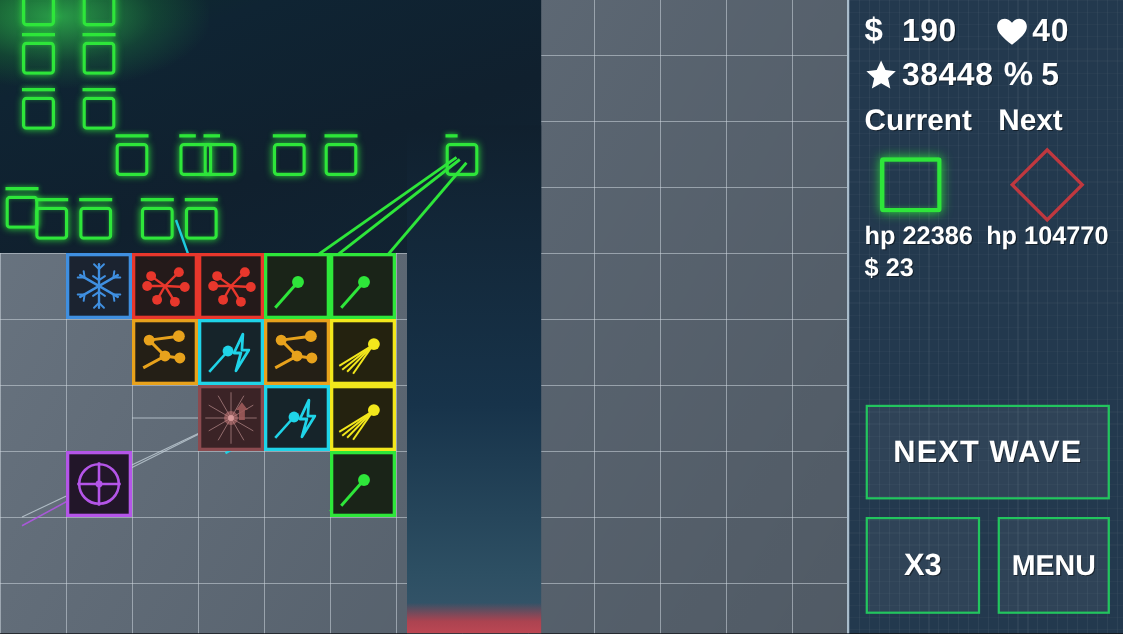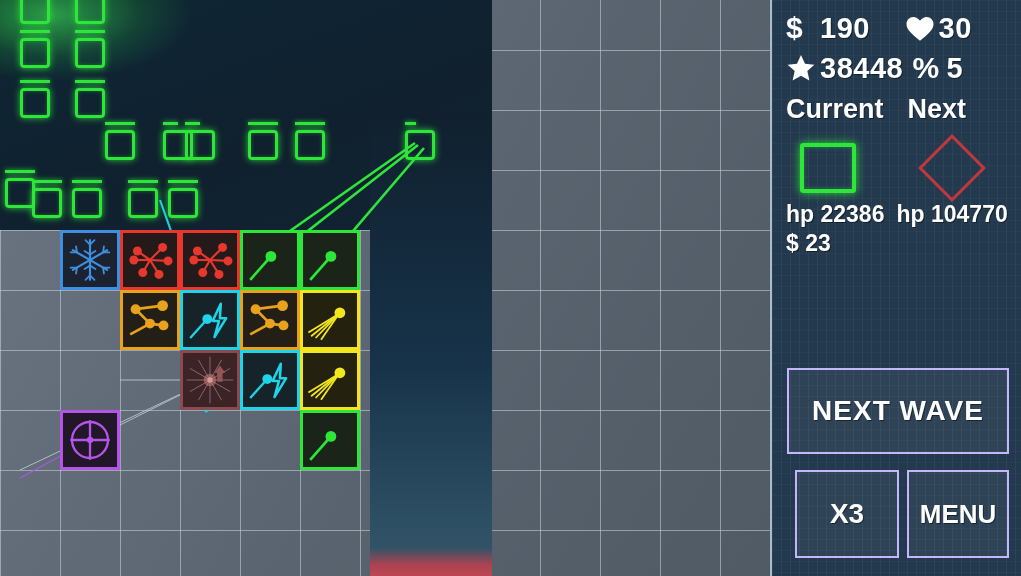--- a/index.html
+++ b/index.html
@@ -83,25 +83,25 @@
         box-shadow:0 0 10px rgba(46,230,58,.9), inset 0 0 5px rgba(46,230,58,.4);}
   .shp-diamond{width:48px;height:48px;border:3px solid #c0383f;transform:rotate(45deg);
         box-sizing:border-box;margin-left:20px;}
 
   .cn-stats{}
   .cn-line{display:flex;margin-bottom:2px;}
   .cn-line>div{width:50%;font-size:23px;font-weight:bold;
         text-shadow:1px 1px 0 rgba(0,0,0,.45);white-space:nowrap;}
 
   .btn{position:relative;z-index:2;box-sizing:border-box;
-       border:2px solid #c4b5fd;background:rgba(255,255,255,.055);
+       border:2px solid #22c55e;background:rgba(255,255,255,.055);
        color:#fff;font-weight:bold;display:flex;align-items:center;justify-content:center;
        text-shadow:1px 1px 0 rgba(0,0,0,.45);}
   #btn-next{position:absolute;left:15px;top:368px;width:222px;height:86px;font-size:28px;letter-spacing:1px;}
-  #btn-x3  {position:absolute;left:15px;top:470px;width:104px;height:88px;font-size:28px;margin-left:8px;}
+  #btn-x3  {position:absolute;left:15px;top:470px;width:104px;height:88px;font-size:28px;}
   #btn-menu{position:absolute;left:135px;top:470px;width:102px;height:88px;font-size:26px;}
 </style>
 </head>
 <body>
 
 <div id="app">
 
   <div id="board">
     <div class="bgshade"></div>
     <div class="gridlines"></div>
@@ -366,21 +366,21 @@
         <div class="statcell">
           <span class="sicon">$</span>
           <span class="sval">190</span>
         </div>
         <div class="statcell right">
           <span class="sicon">
             <svg width="30" height="27" viewBox="0 0 24 22">
                 <path d="M12 21C5 15.5 1 11.8 1 7.4 1 4 3.5 1.6 6.6 1.6c1.9 0 3.7 1 5.4 3 1.7-2 3.5-3 5.4-3C20.5 1.6 23 4 23 7.4c0 4.4-4 8.1-11 13.6z" fill="#fff"></path>
               </svg>
           </span>
-          <span class="sval">30</span>
+          <span class="sval">40</span>
         </div>
       </div>
 
 
       <div class="statrow">
         <div class="statcell">
           <span class="sicon">
             <svg width="30" height="28" viewBox="0 0 24 23">
                 <path d="M12 0.8 L15.3 8 L23 8.9 L17.2 14 L18.9 21.8 L12 17.8 L5.1 21.8 L6.8 14 L1 8.9 L8.7 8 Z" fill="#fff"></path>
               </svg>

